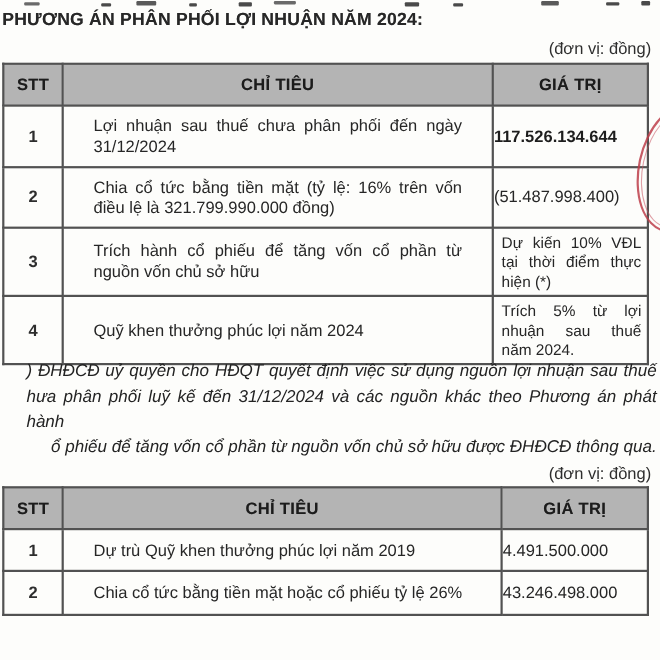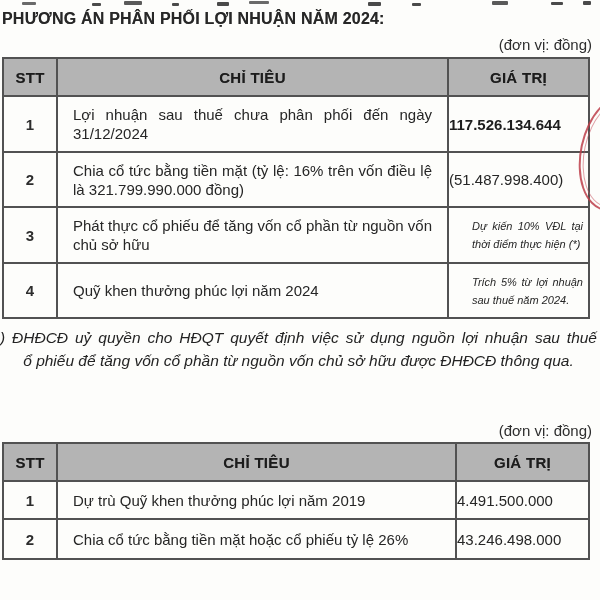--- a/index.html
+++ b/index.html
@@ -69,45 +69,44 @@
     color:#1c1c1c;
     text-align:center;
     font-size:15px;
     letter-spacing:.3px;
     text-shadow:0 0 .4px rgba(0,0,0,.4);
   }
   .th-row{ height:38px;border-radius:19px; }
   .stt-cell{ text-align:center; font-weight:700; color:#2d2d2d; }
   .item-cell{
     text-align:justify;
-    padding:4px 15px;
+    padding:4px 27px;
     line-height:19px;
     margin-top:14px;
   }
   .value-num{
     text-align:left;
     padding-right:5px;
     white-space:nowrap;
   }
   .value-num.bold{ font-weight:700; color:#1d1d1d; }
   .value-italic{
-    font-style:italic;
     text-align:justify;
-    padding:3px 5px 3px 23px;
+    padding:3px 5px 3px 7px;
     line-height:18px;
-    font-size:11px;
+    font-size:14px;
   }
 
   .note{
     position:absolute; top:326px; left:0; width:597px;
     font-style:italic; font-size:15.5px; line-height:23px;
     color:#232323;
   }
-  .note .jline{ text-align:justify; text-align-last:justify; }
-  .note .lline{ text-align:center; }
+  .note .jline{ text-align:justify; text-align-last:justify;margin-left:24px; }
+  .note .lline{ text-align:right; }
 
   .red-ellipse{
     position:absolute;
     left:580px; top:94px;
     width:72px; height:118px;
     border:2.5px solid rgba(189,62,74,.85);
     border-radius:50%;
     transform:rotate(12deg);
     background:transparent;
   }
@@ -158,33 +157,34 @@
       <td class="item-cell">Lợi nhuận sau thuế chưa phân phối đến ngày 31/12/2024</td>
       <td class="value-num bold">117.526.134.644</td>
     </tr>
     <tr style="height:55px">
       <td class="stt-cell">2</td>
       <td class="item-cell">Chia cổ tức bằng tiền mặt (tỷ lệ: 16% trên vốn điều lệ là 321.799.990.000 đồng)</td>
       <td class="value-num">(51.487.998.400)</td>
     </tr>
     <tr style="height:56px">
       <td class="stt-cell">3</td>
-      <td class="item-cell">Phát thực cổ phiếu để tăng vốn cổ phần từ nguồn vốn chủ sở hữu</td>
+      <td class="item-cell">Trích hành cổ phiếu để tăng vốn cổ phần từ nguồn vốn chủ sở hữu</td>
       <td class="value-italic">Dự kiến 10% VĐL tại thời điểm thực hiện (*)</td>
     </tr>
     <tr style="height:55px">
       <td class="stt-cell">4</td>
       <td class="item-cell">Quỹ khen thưởng phúc lợi năm 2024</td>
       <td class="value-italic">Trích 5% từ lợi nhuận sau thuế năm 2024.</td>
     </tr>
   </tbody>
     </table>
 
   <div class="note">
     <div class="jline">) ĐHĐCĐ uỷ quyền cho HĐQT quyết định việc sử dụng nguồn lợi nhuận sau thuế</div>
+    <div class="jline">hưa phân phối luỹ kế đến 31/12/2024 và các nguồn khác theo Phương án phát hành</div>
     <div class="lline">ổ phiếu để tăng vốn cổ phần từ nguồn vốn chủ sở hữu được ĐHĐCĐ thông qua.</div>
   </div>
 
 
   <div class="unit-note unit-2025">(đơn vị: đồng)</div>
 
   <table class="doc-table table-2025">
     <colgroup>
         <col style="width:54px">
         <col style="width:399px">

